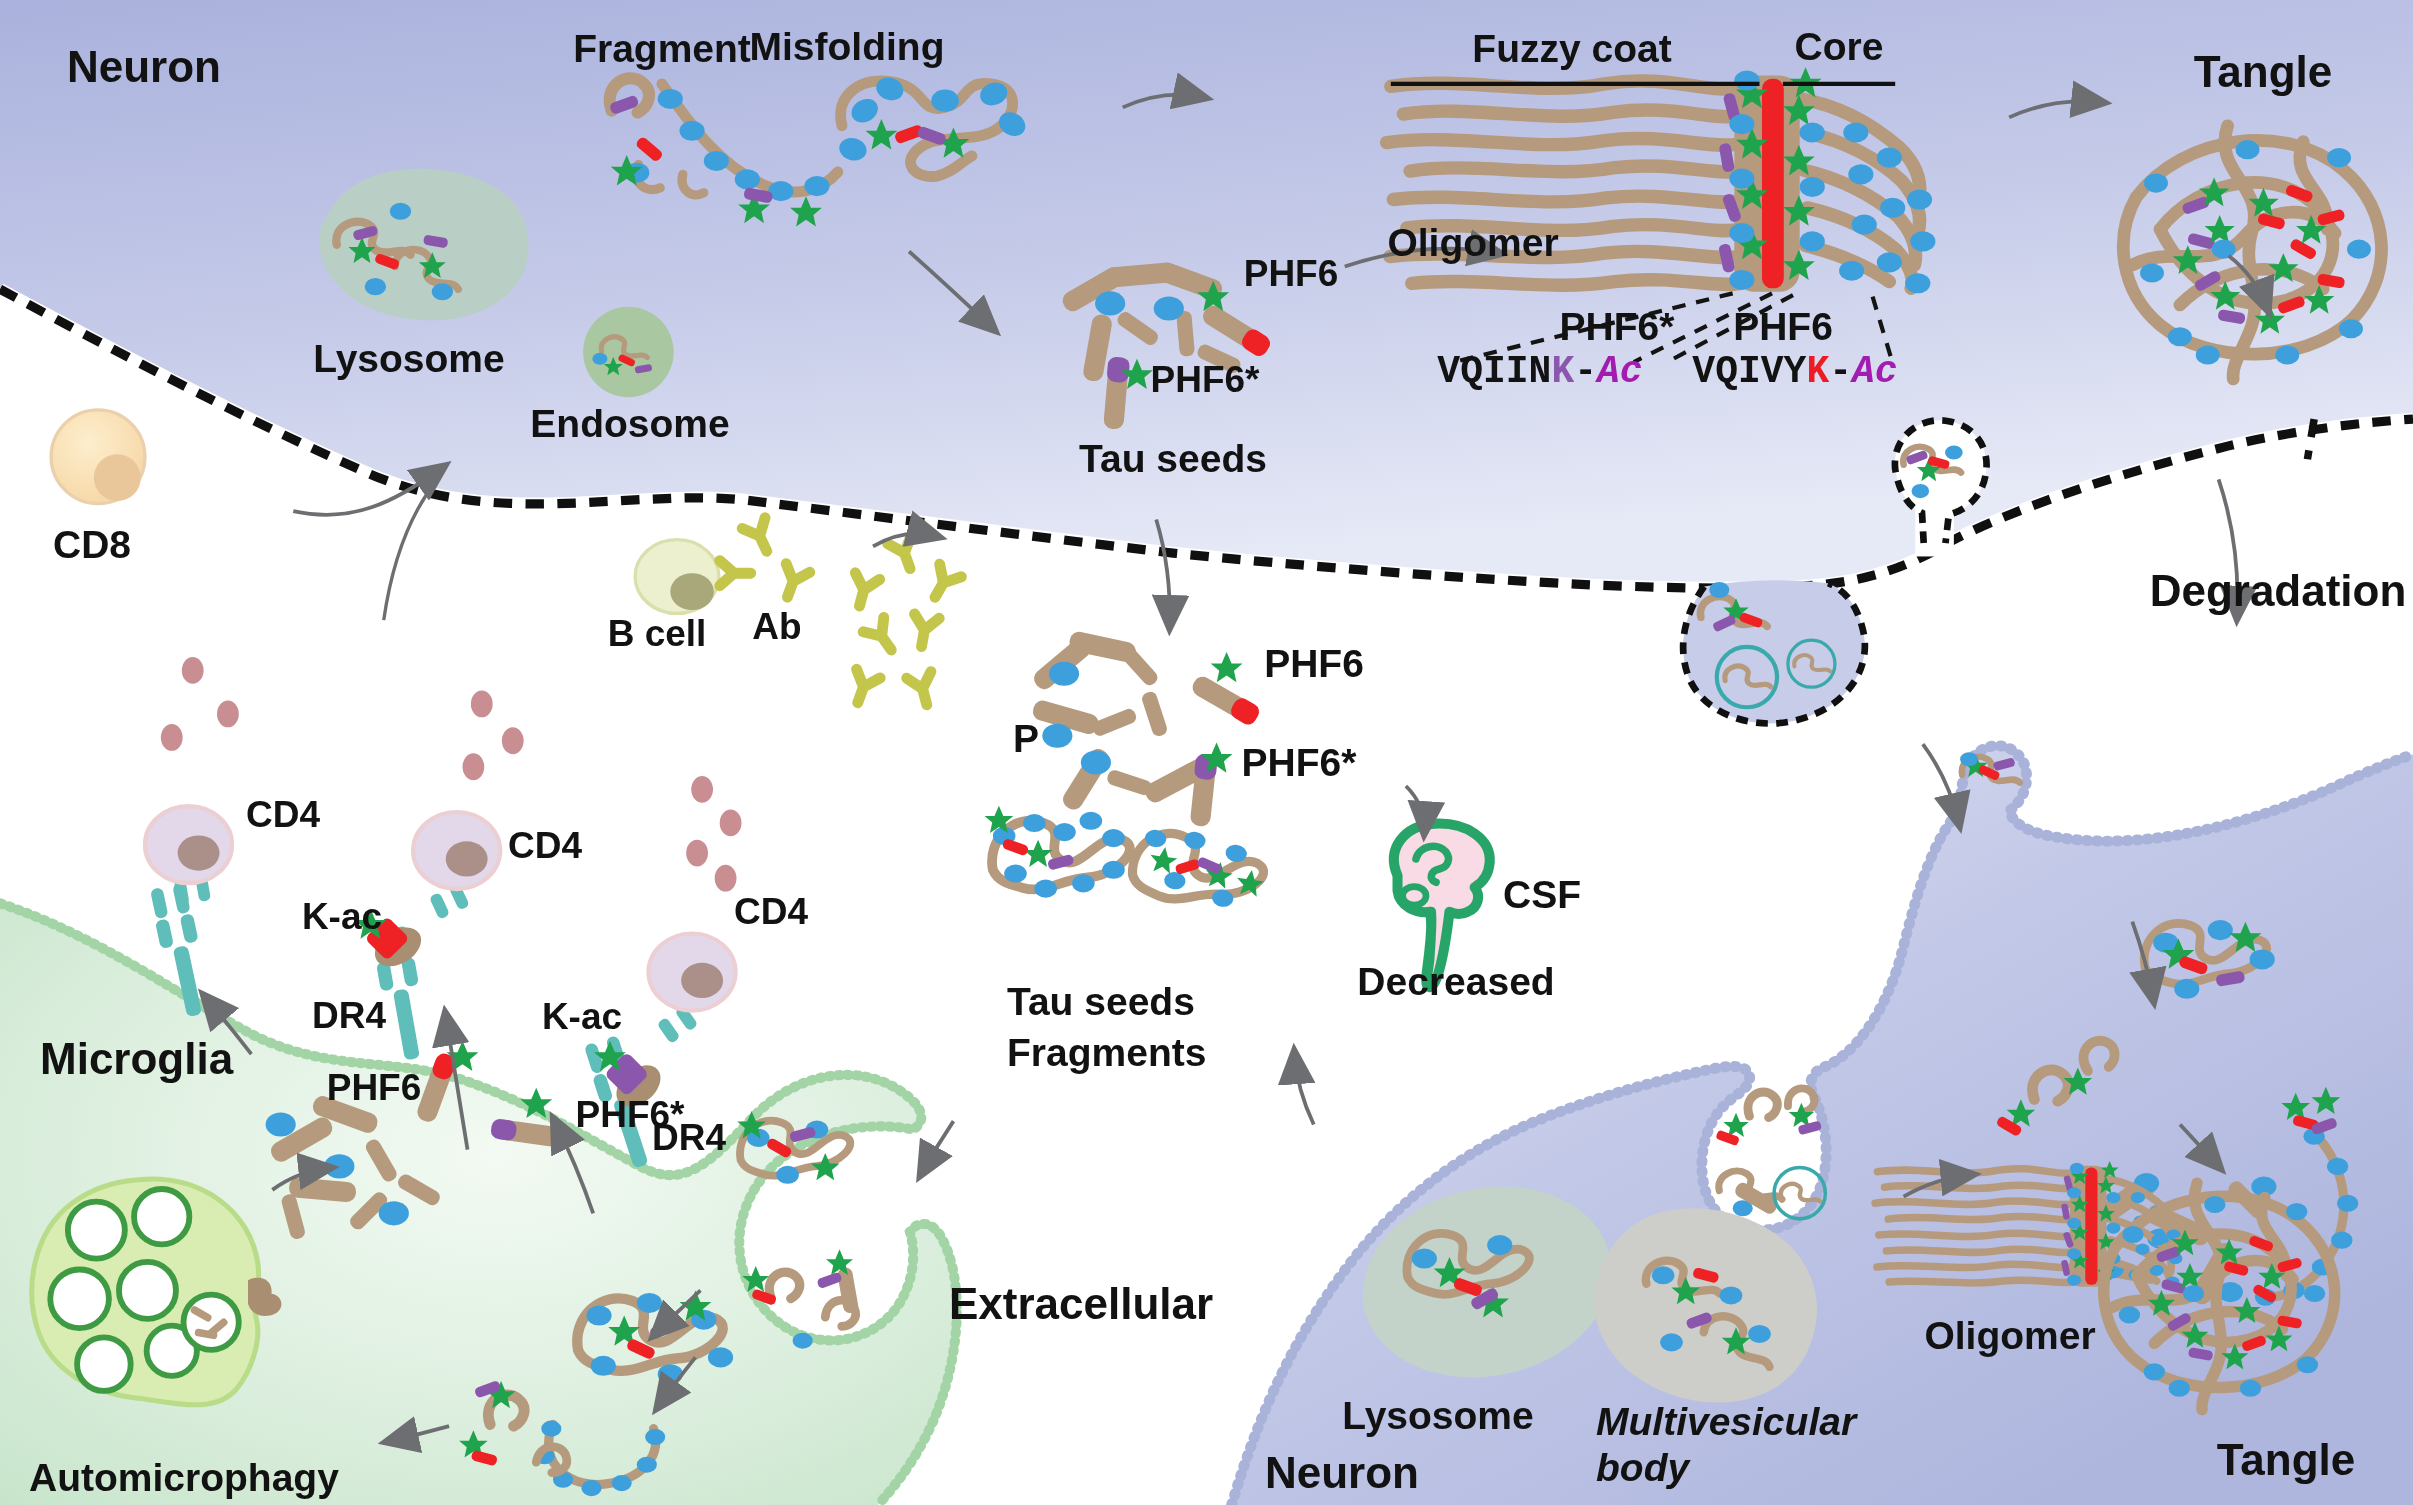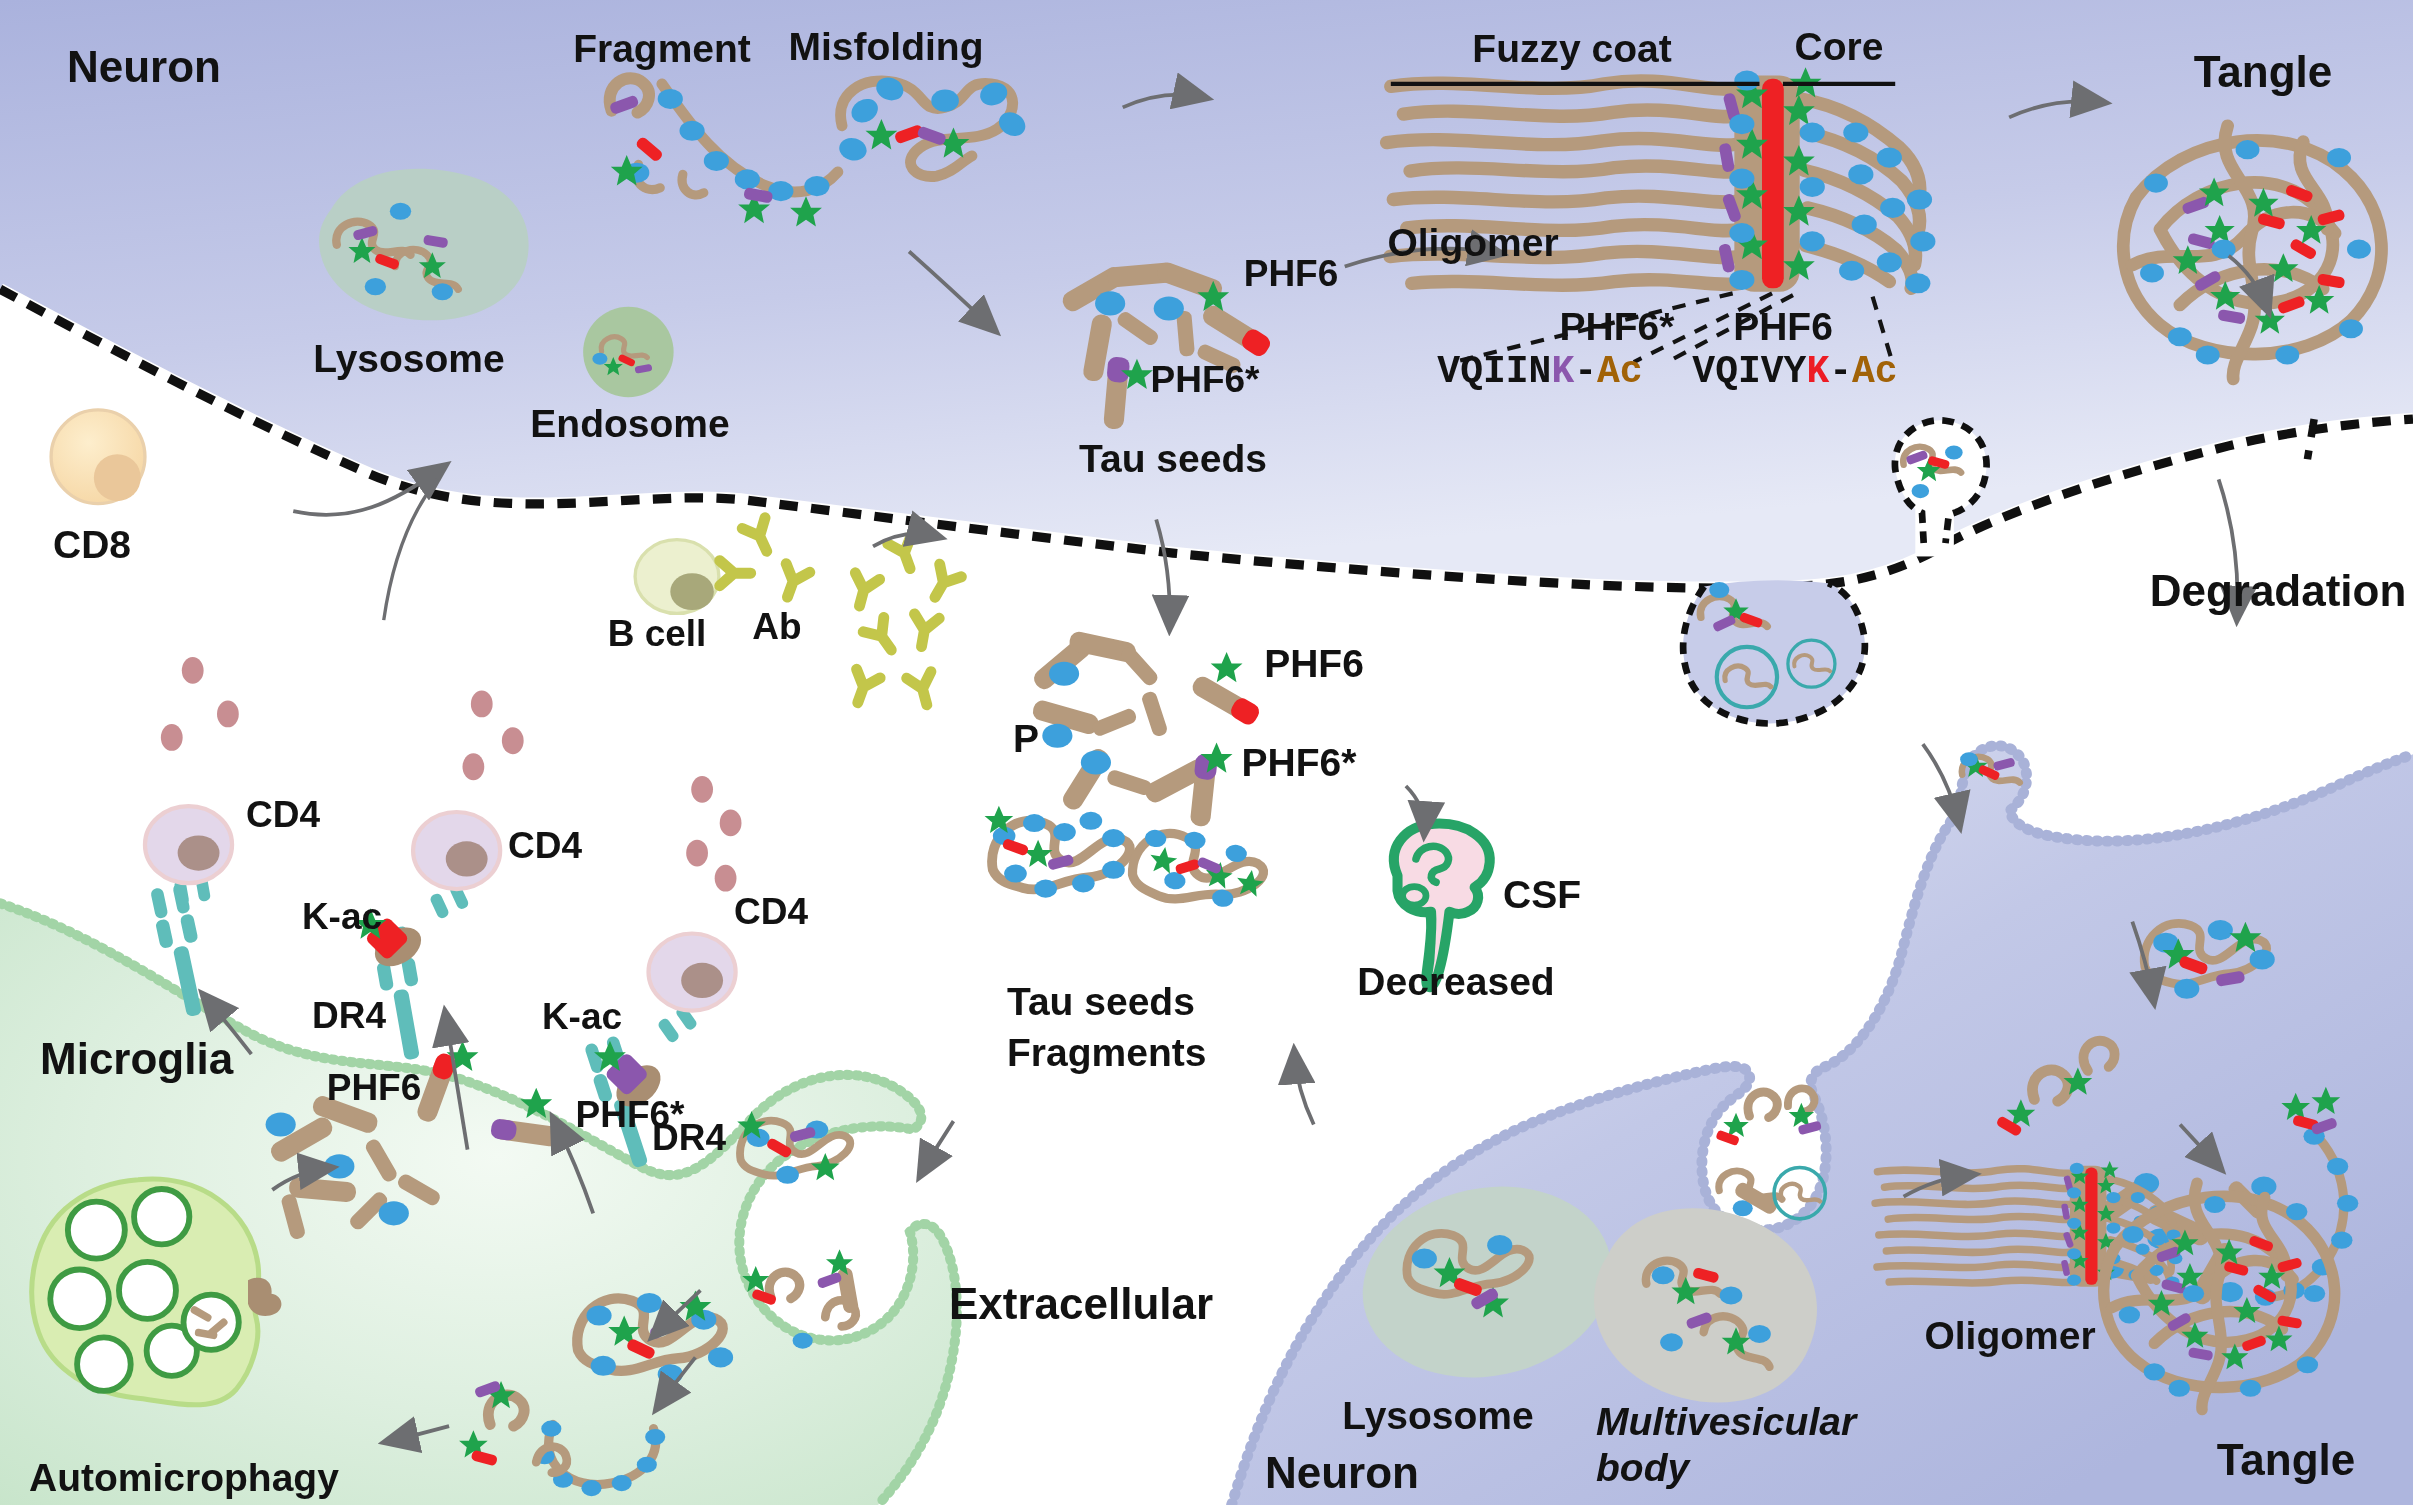--- a/index.html
+++ b/index.html
@@ -8,21 +8,21 @@
   .canvas svg{position:absolute;left:0;top:0;}
   .lbl{position:absolute;transform:translate(-50%,-50%);font-weight:bold;color:#121212;
        font-size:37px;line-height:1.18;white-space:nowrap;}
   .lbl-l{transform:translate(0,-50%);}
   .big{font-size:44px;}
   .med{font-size:39px;}
   .wrap{white-space:normal;width:293px;font-style:italic;}
   .seq{font-family:"Liberation Mono","DejaVu Sans Mono",monospace;font-size:38px;font-weight:bold;}
   .seq .k1{color:#8b57ad;}
   .seq .k2{color:#ed1c24;}
-  .seq .ac{color:#a16207;}
+  .seq .ac{color:#a21caf;font-style:italic;}
   
   .tau{fill:none;stroke:#b59a7d;stroke-width:13;stroke-linecap:round;}
   .tau16{fill:none;stroke:#b59a7d;stroke-width:16;stroke-linecap:round;}
   .tau11{fill:none;stroke:#b59a7d;stroke-width:11;stroke-linecap:round;}
   .arr{fill:none;stroke:#6d6e71;stroke-width:4.5;marker-end:url(#ah);}
   .arr2{fill:none;stroke:#6d6e71;stroke-width:4;}
   .dln{stroke:#141414;stroke-width:5;stroke-dasharray:16 13;fill:none;}
   .memW{fill:none;stroke:#ffffff;stroke-width:15;}
   .memB{fill:none;stroke:#101010;stroke-width:11;stroke-dasharray:22 16;}
   .memB2{fill:none;stroke:#101010;stroke-width:8;stroke-dasharray:14 10;}
@@ -678,21 +678,21 @@
   <path class="arr" d="M836,1540 Q808,1566 782,1592"></path>
   <path class="arr" d="M1138,1338 Q1118,1368 1100,1400"></path>
   <path class="arr" d="M830,1620 Q806,1650 786,1678"></path>
   <path class="arr" d="M350,610 C420,625 470,600 528,558"></path>
   <path class="arr2" d="M458,740 C468,670 488,615 522,572"></path>
 </g>
 </svg>
 
 <div class="lbl lbl-l big" style="left:67px;top:67px">Neuron</div>
 <div class="lbl med" style="left:662px;top:49px">Fragment</div>
-<div class="lbl med" style="left:886px;top:47px">Misfolding</div>
+<div class="lbl med" style="left:847px;top:47px">Misfolding</div>
 <div class="lbl med" style="left:1572px;top:49px">Fuzzy coat</div>
 <div class="lbl med" style="left:1839px;top:47px">Core</div>
 <div class="lbl big" style="left:2263px;top:72px">Tangle</div>
 <div class="lbl med" style="left:409px;top:359px">Lysosome</div>
 <div class="lbl med" style="left:630px;top:424px">Endosome</div>
 <div class="lbl med" style="left:1473px;top:243px">Oligomer</div>
 <div class="lbl med" style="left:1617px;top:327px">PHF6*</div>
 <div class="lbl med" style="left:1783px;top:327px">PHF6</div>
 <div class="lbl seq" style="left:1540px;top:372px"><span>VQIIN</span><span class="k1">K</span><span>-</span><span class="ac">Ac</span></div>
 <div class="lbl seq" style="left:1795px;top:372px"><span>VQIVY</span><span class="k2">K</span><span>-</span><span class="ac">Ac</span></div>

